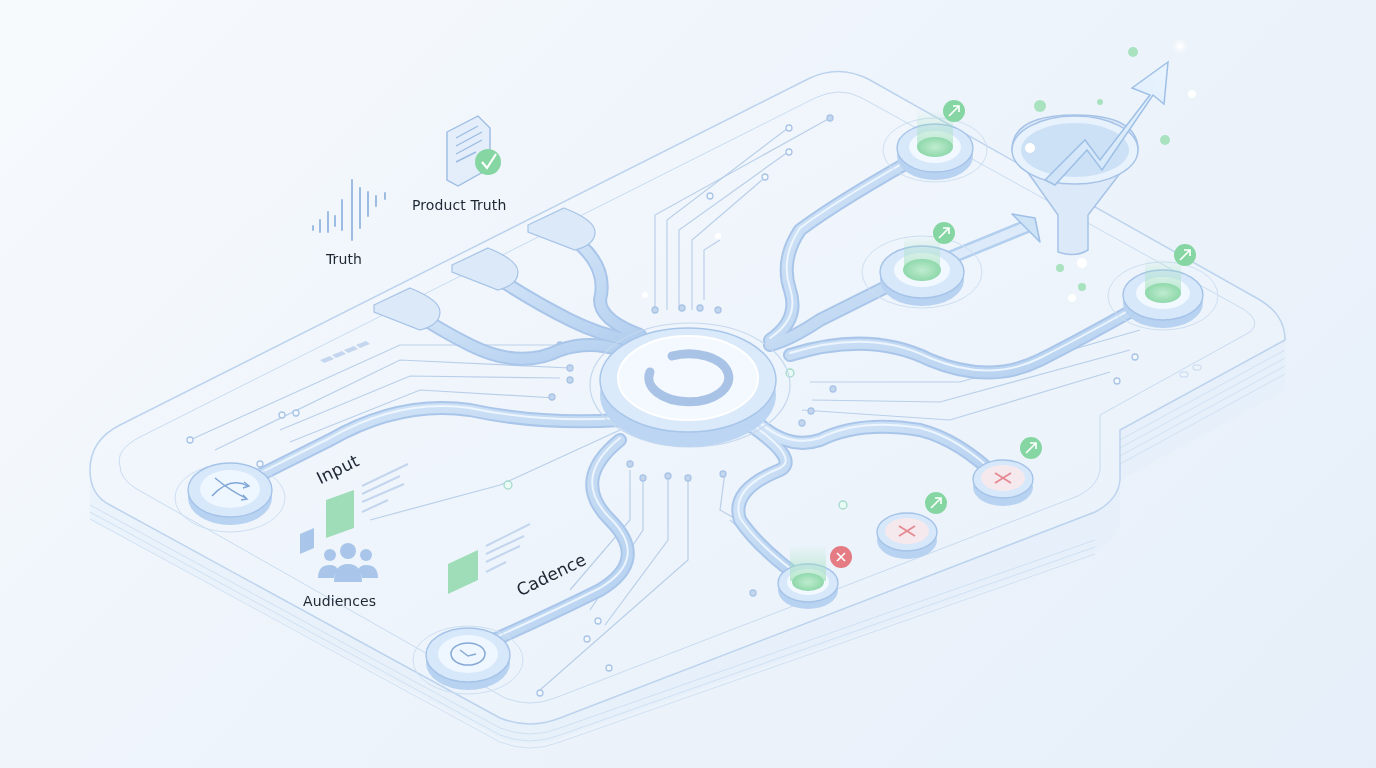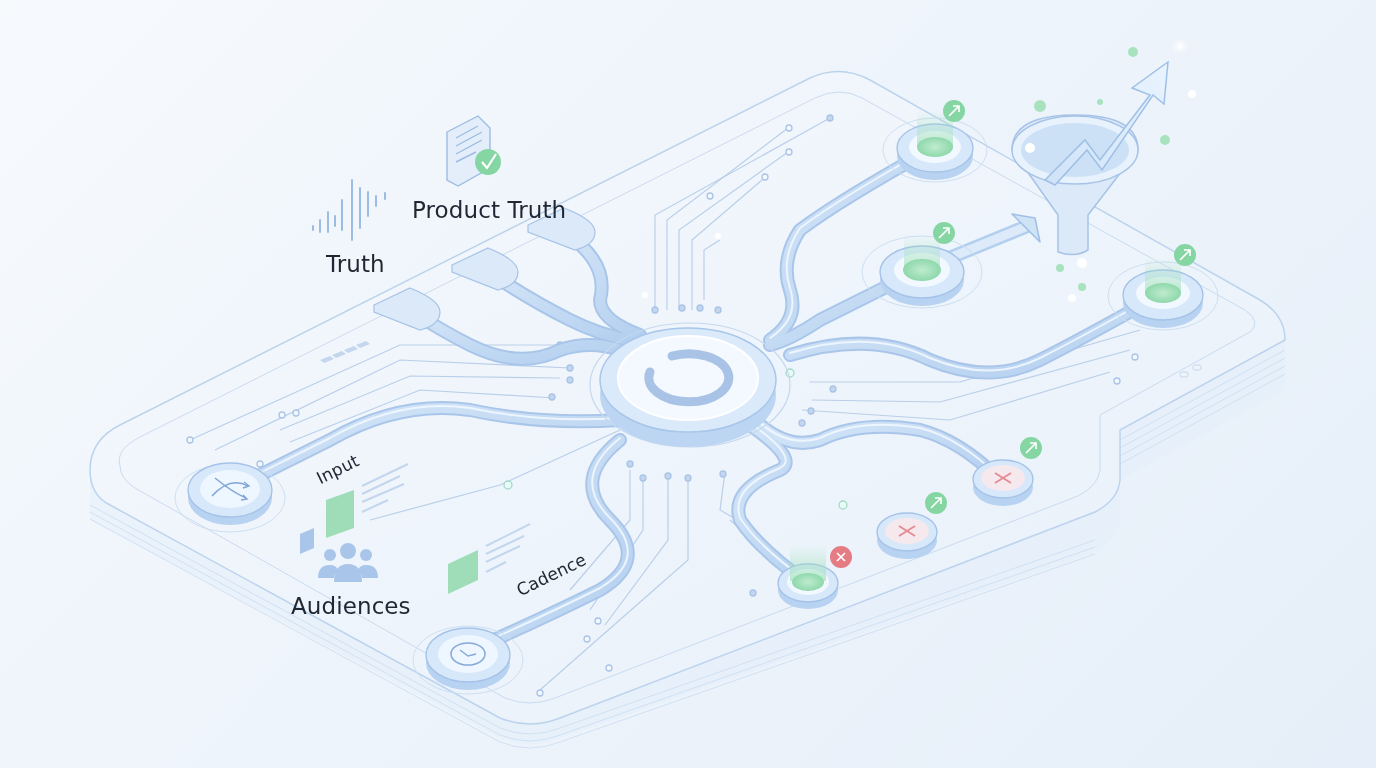--- a/index.html
+++ b/index.html
@@ -3,21 +3,21 @@
 <meta charset="utf-8">
 <style>
   html, body { margin:0; padding:0; }
   body {
     width:1376px; height:768px; overflow:hidden; position:relative;
     background: linear-gradient(135deg, #f7fafd 0%, #eef4fb 45%, #e6eff9 100%);
     font-family: "DejaVu Sans", "Liberation Sans", sans-serif;
   }
   #stage { position:absolute; left:0; top:0; width:1376px; height:768px; }
   .label {
-    position:absolute; color:#1f2733; font-size:23px; white-space:nowrap;
+    position:absolute; color:#1f2733; font-size:14px; white-space:nowrap;
     font-family: "DejaVu Sans", "Liberation Sans", sans-serif;
     letter-spacing:0.1px;
   }
   .label.rot { transform-origin: left bottom; }
 </style>
 </head>
 <body>
 
 <div id="stage">
 <svg width="1376" height="768" viewBox="0 0 1376 768" xmlns="http://www.w3.org/2000/svg">
@@ -367,15 +367,15 @@
     <path d="M334 582 Q334 564 348 564 Q362 564 362 582 Z"></path>
     <path d="M318 578 Q318 565 330 565 Q336 565 338 570 Q334 574 334 578 Z"></path>
     <path d="M378 578 Q378 565 366 565 Q360 565 358 570 Q362 574 362 578 Z"></path>
   </g>
 </svg>
 
 
 <div class="label" style="left:326px; top:251px;">Truth</div>
 <div class="label" style="left:412px; top:197px;">Product Truth</div>
 <div class="label rot" style="left:322px; top:468px; transform:rotate(-26deg); font-size:17px;">Input</div>
-<div class="label" style="left:291px; top:593px;">Audiences</div>
+<div class="label" style="left:303px; top:593px;">Audiences</div>
 <div class="label rot" style="left:522px; top:580px; transform:rotate(-26deg); font-size:17px;">Cadence</div>
 </div>
 
 </body></html>

